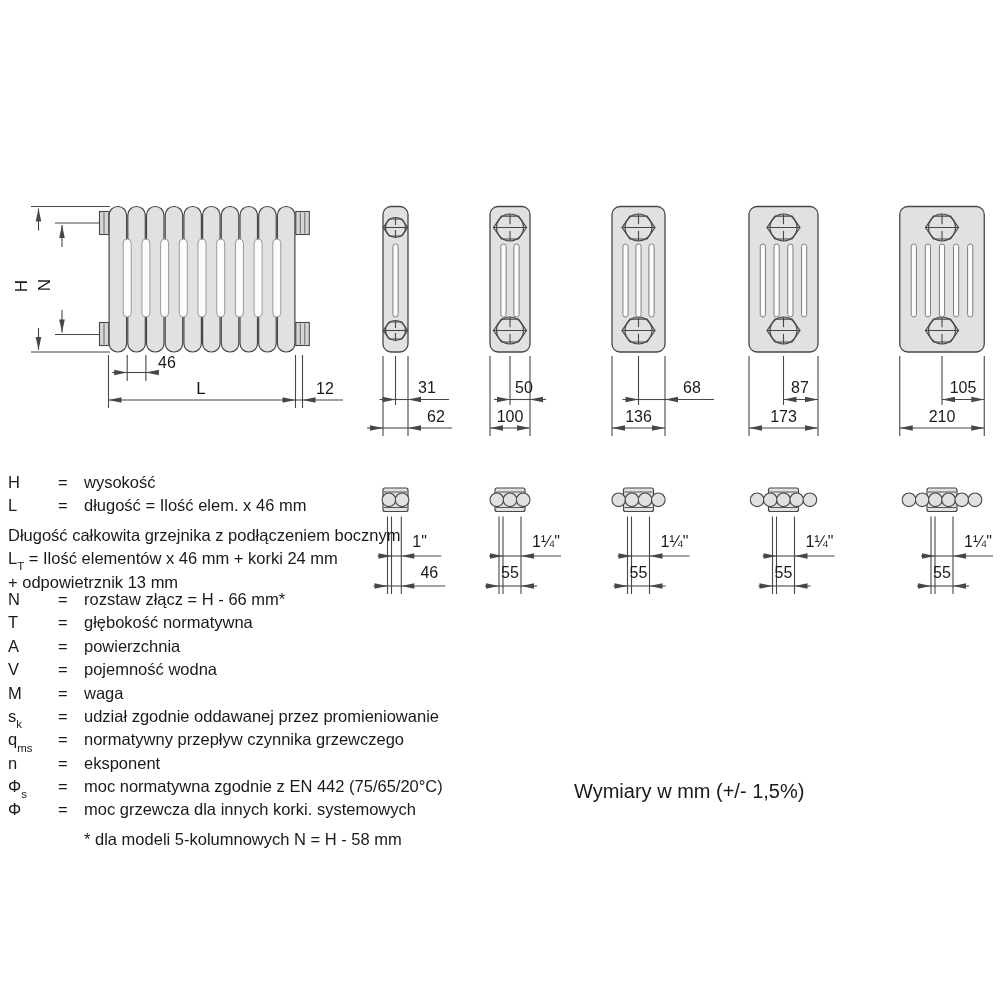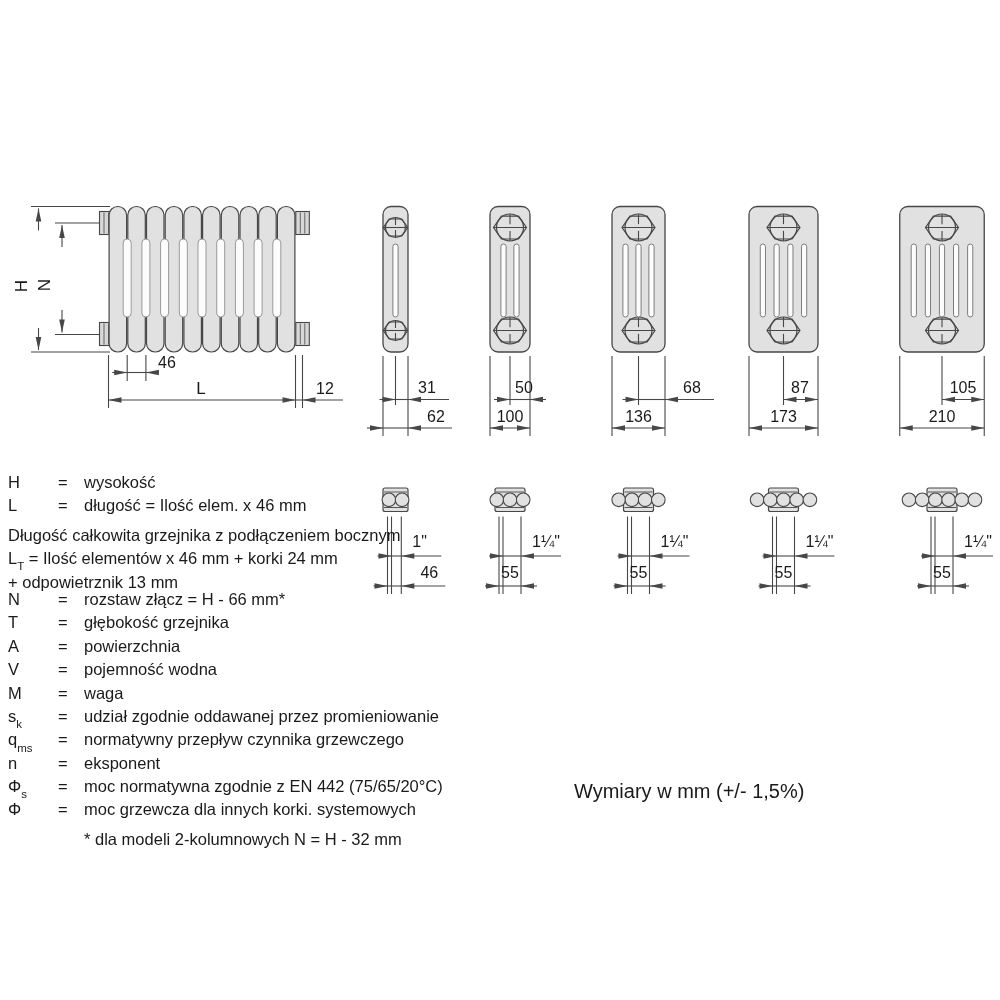--- a/index.html
+++ b/index.html
@@ -352,21 +352,21 @@
       <span class="legend-flow">+ odpowietrznik 13 mm</span>
     </div>
     <div class="legend-row">
       <span class="legend-sym">N</span>
       <span class="legend-eq">=</span>
       <span class="legend-desc">rozstaw złącz = H - 66 mm*</span>
     </div>
     <div class="legend-row">
       <span class="legend-sym">T</span>
       <span class="legend-eq">=</span>
-      <span class="legend-desc">głębokość grzejnika</span>
+      <span class="legend-desc">głębokość normatywna</span>
     </div>
     <div class="legend-row">
       <span class="legend-sym">A</span>
       <span class="legend-eq">=</span>
       <span class="legend-desc">powierzchnia</span>
     </div>
     <div class="legend-row">
       <span class="legend-sym">V</span>
       <span class="legend-eq">=</span>
       <span class="legend-desc">pojemność wodna</span>
@@ -395,17 +395,17 @@
       <span class="legend-sym">Φ<sub>s</sub></span>
       <span class="legend-eq">=</span>
       <span class="legend-desc">moc normatywna zgodnie z EN 442 (75/65/20°C)</span>
     </div>
     <div class="legend-row">
       <span class="legend-sym">Φ</span>
       <span class="legend-eq">=</span>
       <span class="legend-desc">moc grzewcza dla innych korki. systemowych</span>
     </div>
     <div class="legend-row">
-      <span class="legend-flow indent">* dla modeli 2-kolumnowych N = H - 32 mm</span>
+      <span class="legend-flow indent">* dla modeli 5-kolumnowych N = H - 58 mm</span>
     </div>
   </div>
 
 <div id="note">Wymiary w mm (+/- 1,5%)</div>
 
 </body></html>

